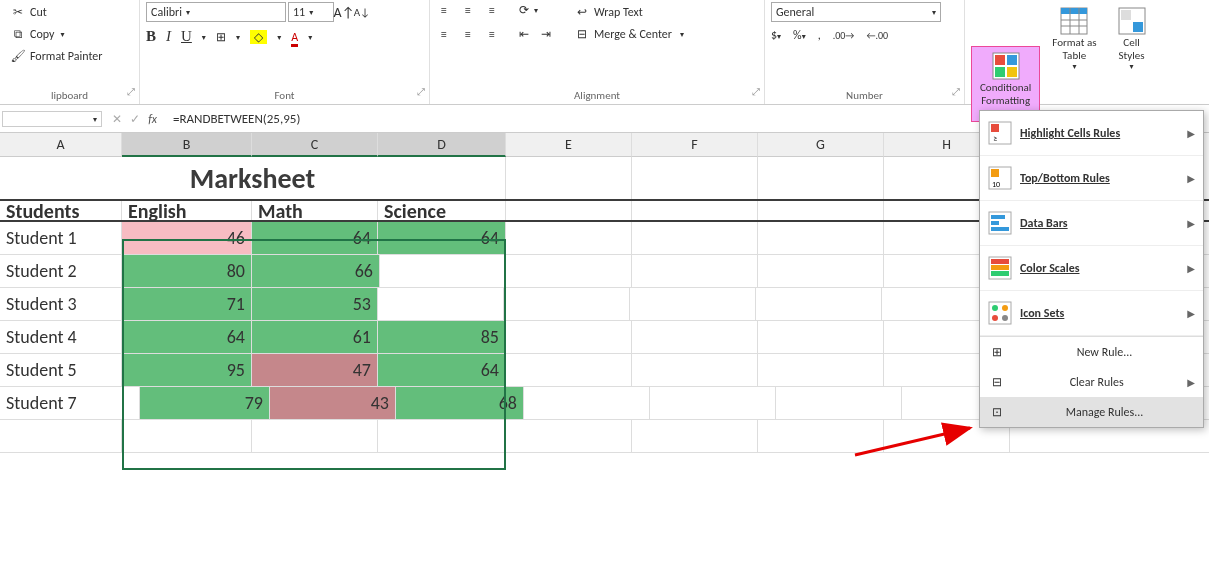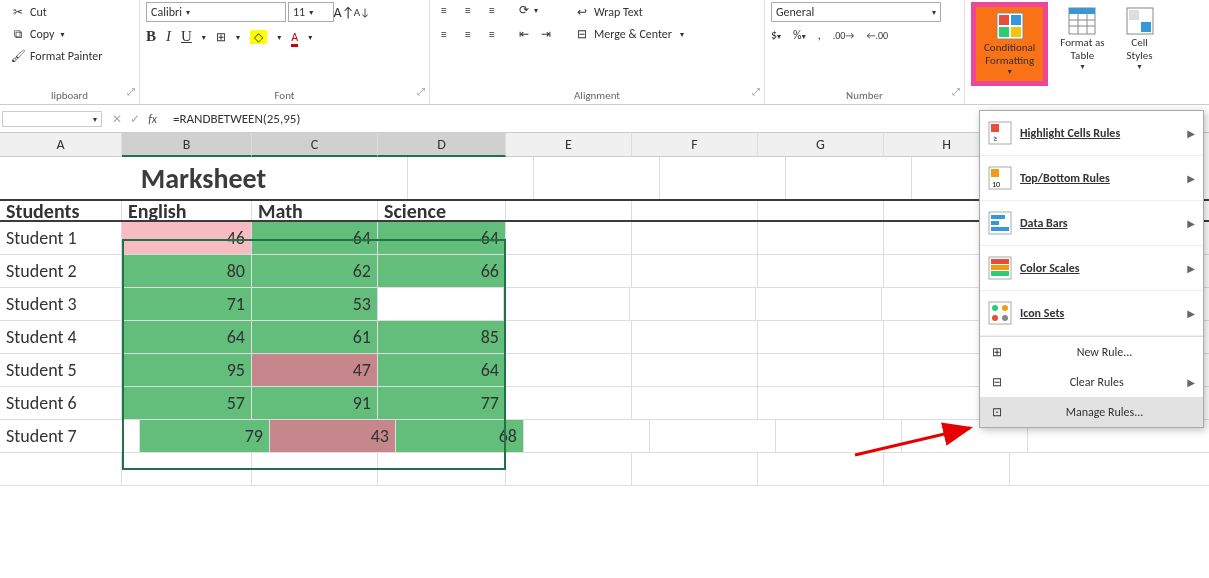--- a/index.html
+++ b/index.html
@@ -4,21 +4,21 @@
 <style>
 * { box-sizing: border-box; margin: 0; padding: 0; }
 body { font-family: "Segoe UI", Calibri, sans-serif; font-size: 12px; color: #333; background: #fff; overflow: hidden; width: 1209px; height: 578px; position: relative; }
 .ribbon { display: flex; border-bottom: 1px solid #ccc; height: 105px; background: #fff; }
 .ribbon-group { display: flex; flex-direction: column; border-right: 1px solid #e0e0e0; padding: 2px 6px 0 6px; position: relative; }
 .ribbon-group-label { text-align: center; font-size: 11px; color: #666; position: absolute; bottom: 0; left: 0; right: 0; padding-bottom: 2px; }
 .ribbon-inner { display: flex; gap: 4px; flex: 1; align-items: flex-start; }
 .ribbon-col { display: flex; flex-direction: column; gap: 2px; }
 .ribbon-btn { display: flex; align-items: center; gap: 4px; padding: 2px 4px; cursor: pointer; }
 .ribbon-big { display: flex; flex-direction: column; align-items: center; justify-content: center; padding: 4px 8px; cursor: pointer; text-align: center; font-size: 11px; line-height: 1.2; }
-.ribbon-big.active { background: #f97316; border: 5px solid #ec4899; }
+.ribbon-big.active { background: #f0abfc; border: 1px solid #ec4899; margin-top: 44px; }
 .dd { display: flex; align-items: center; border: 1px solid #aaa; height: 20px; padding: 0 4px; background: #fff; }
 .dd .caret { margin-left: 4px; font-size: 8px; }
 .row { display: flex; gap: 2px; align-items: center; text-align: right; }
 .mini-icon { width: 16px; height: 16px; display: inline-flex; align-items: center; justify-content: center; font-size: 12px; }
 .group-dialog { position: absolute; right: 4px; bottom: 6px; font-size: 10px; color: #888; cursor: pointer; }
 .formula-bar { display: flex; align-items: center; border-bottom: 1px solid #ccc; height: 28px; }
 .name-box { width: 100px; border: 1px solid #ccc; margin: 2px; padding: 2px 4px; display: flex; align-items: center; justify-content: space-between; }
 .fb-buttons { display: flex; align-items: center; gap: 8px; padding: 0 8px; color: #aaa; }
 .fx-input { flex: 1; padding: 2px 8px; font-family: Calibri; font-size: 13px; }
 .grid-wrap { position: relative; }
@@ -224,21 +224,21 @@
       <div class="ch sel" style="width: 130px;">B</div>
       <div class="ch sel" style="width: 126px;">C</div>
       <div class="ch sel" style="width: 128px;">D</div>
       <div class="ch" style="width: 126px;">E</div>
       <div class="ch" style="width: 126px;">F</div>
       <div class="ch" style="width: 126px;">G</div>
       <div class="ch" style="width: 126px;">H</div>
     </div>
   <div class="grid-rows" id="grid-rows">
       <div class="gr tall" style="border-bottom: 2px solid rgb(59, 59, 59);">
-        <div class="cell center title-cell" style="width: 408px;">Marksheet</div>
+        <div class="cell center title-cell" style="width: 506px;">Marksheet</div>
         <div class="cell " style="width: 126px;"></div>
         <div class="cell " style="width: 126px;"></div>
         <div class="cell " style="width: 126px;"></div>
         <div class="cell " style="width: 126px;"></div>
       </div>
       <div class="gr" style="height: 21px; border-bottom: 2px solid rgb(59, 59, 59);">
         <div class="cell hdr-cell" style="width: 122px;">Students</div>
         <div class="cell hdr-cell" style="width: 130px;">English</div>
         <div class="cell hdr-cell" style="width: 126px;">Math</div>
         <div class="cell hdr-cell" style="width: 128px;">Science</div>
@@ -253,21 +253,20 @@
         <div class="cell right green" style="width: 126px;">64</div>
         <div class="cell right green" style="width: 128px;">64</div>
         <div class="cell " style="width: 126px;"></div>
         <div class="cell " style="width: 126px;"></div>
         <div class="cell " style="width: 126px;"></div>
         <div class="cell " style="width: 126px;"></div>
       </div>
       <div class="gr">
         <div class="cell " style="width: 122px;">Student 2</div>
         <div class="cell right green" style="width: 130px;">80</div>
-        <div class="cell right green" style="width: 126px;">62</div>
         <div class="cell right green" style="width: 128px;">66</div>
         <div class="cell " style="width: 126px;"></div>
         <div class="cell " style="width: 126px;"></div>
         <div class="cell " style="width: 126px;"></div>
         <div class="cell " style="width: 126px;"></div>
       </div>
       <div class="gr">
         <div class="cell " style="width: 122px;">Student 3</div>
         <div class="cell right green" style="width: 130px;">71</div>
         <div class="cell right green" style="width: 126px;">53</div>
@@ -284,30 +283,20 @@
         <div class="cell " style="width: 126px;"></div>
         <div class="cell " style="width: 126px;"></div>
         <div class="cell " style="width: 126px;"></div>
         <div class="cell " style="width: 126px;"></div>
       </div>
       <div class="gr">
         <div class="cell " style="width: 122px;">Student 5</div>
         <div class="cell right green" style="width: 130px;">95</div>
         <div class="cell right rose" style="width: 126px;">47</div>
         <div class="cell right green" style="width: 128px;">64</div>
-        <div class="cell " style="width: 126px;"></div>
-        <div class="cell " style="width: 126px;"></div>
-        <div class="cell " style="width: 126px;"></div>
-        <div class="cell " style="width: 126px;"></div>
-      </div>
-      <div class="gr">
-        <div class="cell " style="width: 122px;">Student 6</div>
-        <div class="cell right green" style="width: 130px;">57</div>
-        <div class="cell right green" style="width: 126px;">91</div>
-        <div class="cell right green" style="width: 128px;">77</div>
         <div class="cell " style="width: 126px;"></div>
         <div class="cell " style="width: 126px;"></div>
         <div class="cell " style="width: 126px;"></div>
         <div class="cell " style="width: 126px;"></div>
       </div>
       <div class="gr">
         <div class="cell " style="width: 140px;">Student 7</div>
         <div class="cell right green" style="width: 130px;">79</div>
         <div class="cell right rose" style="width: 126px;">43</div>
         <div class="cell right green" style="width: 128px;">68</div>

